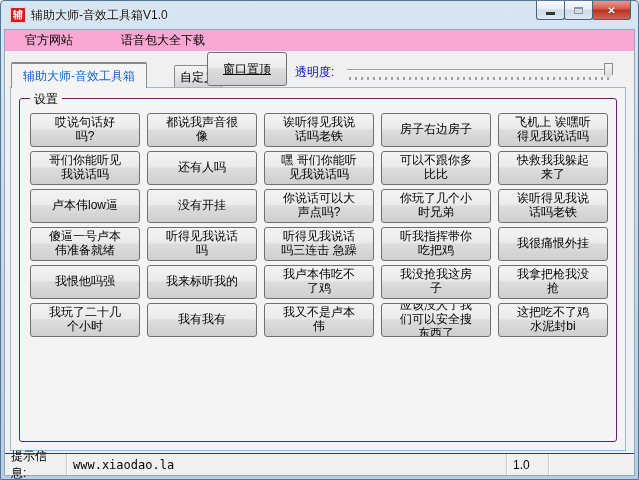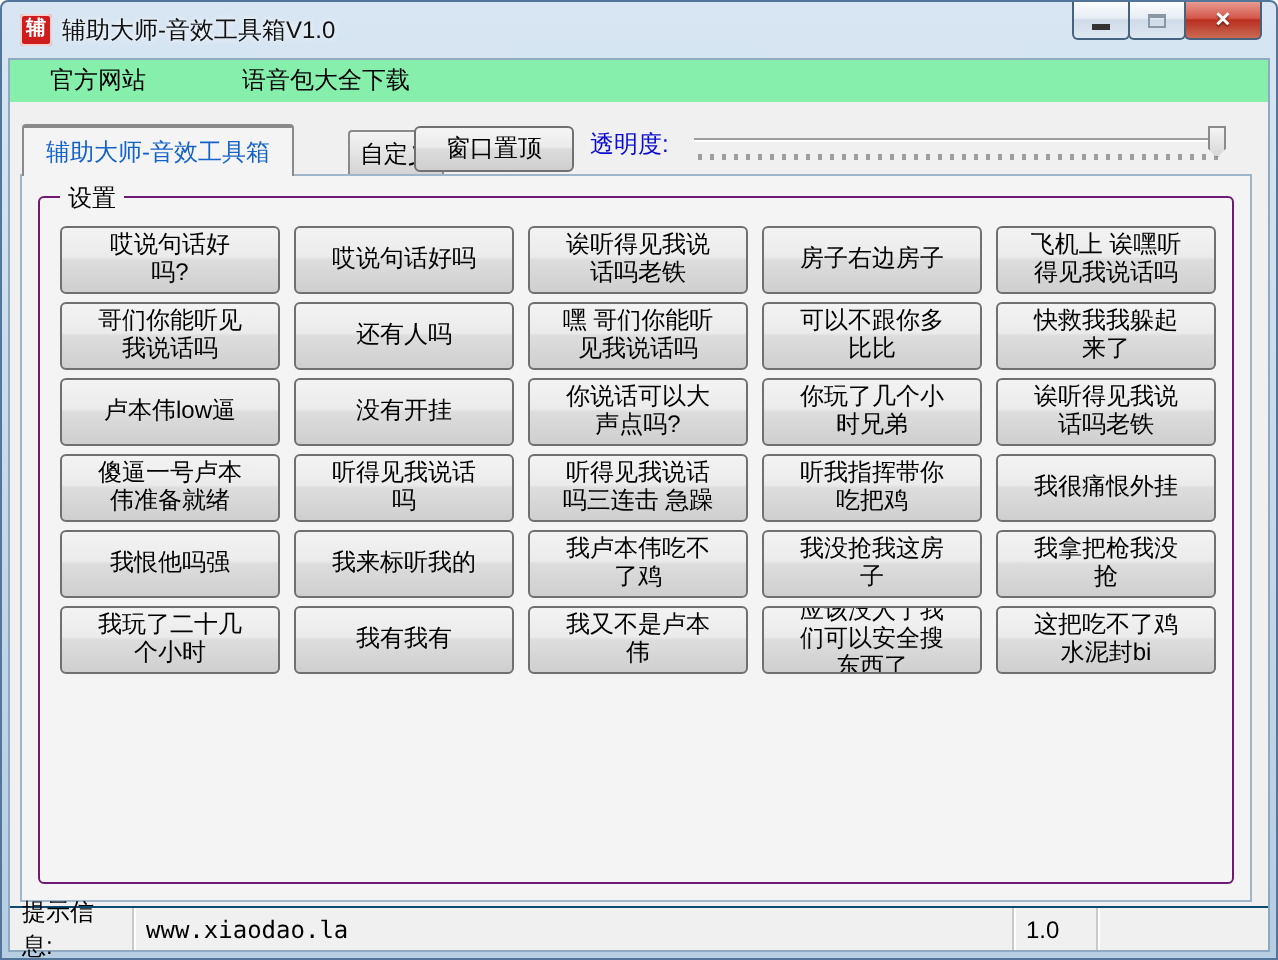--- a/index.html
+++ b/index.html
@@ -23,38 +23,38 @@
     font-size:10px; color:#333; }
   .winbtn.close { width:39px; background: linear-gradient(#e79a90, #d4574a 45%, #b92f20 50%, #c96a54);
     color:#fff; font-weight:bold; text-shadow:0 1px 1px #00000066; }
   .winbtn .maxglyph { width:9px; height:7px; border:1px solid #8a97a5; border-top:2px solid #8a97a5; }
   .winbtn .minglyph { width:9px; height:3px; background:#333; margin-top:6px; }
 
   
   .client { position:absolute; left:3px; right:3px; top:28px; bottom:3px;
     background:#f0f0f0; border:1px solid #8fa9c2; }
 
-  .menubar { position:absolute; left:0; right:0; top:0; height:21px; background:#86efac;
+  .menubar { position:absolute; left:0; right:0; top:0; height:21px; background:#f9a8d4;
     display:flex; align-items:center; }
   .menu-item { color:#000; padding:0 10px; height:100%; display:flex; align-items:center; }
   .menu-item:first-child { margin-left:10px; }
   .menu-item + .menu-item { margin-left:28px; }
 
   
   .tabstrip { position:absolute; left:0; right:0; top:30px; height:28px; }
   .tab { position:absolute; bottom:0; border:1px solid #8a8a8a; border-bottom:none;
     display:flex; align-items:center; justify-content:center;
     background: linear-gradient(#f4f4f4,#e0e0e0 60%,#d2d2d2); border-radius:2px 2px 0 0; }
   .tab.active { left:6px; width:136px; height:26px; background:#f4f4f4; color:#1463c8;
     border-top:2px solid #efa023; border-color:#8a8a8a; z-index:2; }
   .tab.inactive { left:141px; width:48px; height:23px; color:#000;margin-left:28px; }
-  .pin-button { position:absolute; left:202px; bottom:2px; width:80px; height:23px;
+  .pin-button { position:absolute; left:202px; bottom:2px; width:80px; height:34px;
     border:1px solid #707070; border-radius:3px; text-align:center;
     background: linear-gradient(#f4f4f4,#ececec 45%,#dcdcdc 50%,#cfcfcf);
-    display:flex; align-items:center; justify-content:center; font-size:12px; }
+    display:flex; align-items:center; justify-content:center; font-size:12px;text-decoration:underline; }
   .opacity-label { position:absolute; left:290px; bottom:7px; color:#0a0ad0;text-align:right; }
   .slider { position:absolute; left:342px; bottom:2px; width:266px; height:24px; }
   .slider-track { position:absolute; left:0; right:0; top:7px; height:2px;
     border-top:1px solid #9e9e9e; border-bottom:1px solid #fff; }
   .slider-ticks { position:absolute; left:2px; right:2px; top:15px; height:3px;
     background-image: repeating-linear-gradient(to right,#9e9e9e 0 2px, transparent 2px 6px); }
   .slider-thumb { position:absolute; right:0; top:1px; width:9px; height:16px;
     background: linear-gradient(#f4f4f4,#d8d8d8); border:1px solid #8a8a8a;
     clip-path: polygon(0 0,100% 0,100% 70%,50% 100%,0 70%); }
 
@@ -122,21 +122,21 @@
         <div class="slider-ticks"></div>
         <div class="slider-thumb"></div>
       </div>
     </div>
 
     <div class="tab-panel">
       <div class="groupbox">
         <div class="groupbox-title">设置</div>
         <div class="btn-grid">
             <button class="snd-btn">哎说句话好吗?</button>
-            <button class="snd-btn">哎说句话好吗</button>
+            <button class="snd-btn">都说我声音很像</button>
             <button class="snd-btn">诶听得见我说话吗老铁</button>
             <button class="snd-btn">房子右边房子</button>
             <button class="snd-btn">飞机上 诶嘿听得见我说话吗</button>
             <button class="snd-btn">哥们你能听见我说话吗</button>
             <button class="snd-btn">还有人吗</button>
             <button class="snd-btn">嘿 哥们你能听见我说话吗</button>
             <button class="snd-btn">可以不跟你多比比</button>
             <button class="snd-btn">快救我我躲起来了</button>
             <button class="snd-btn">卢本伟low逼</button>
             <button class="snd-btn">没有开挂</button>

